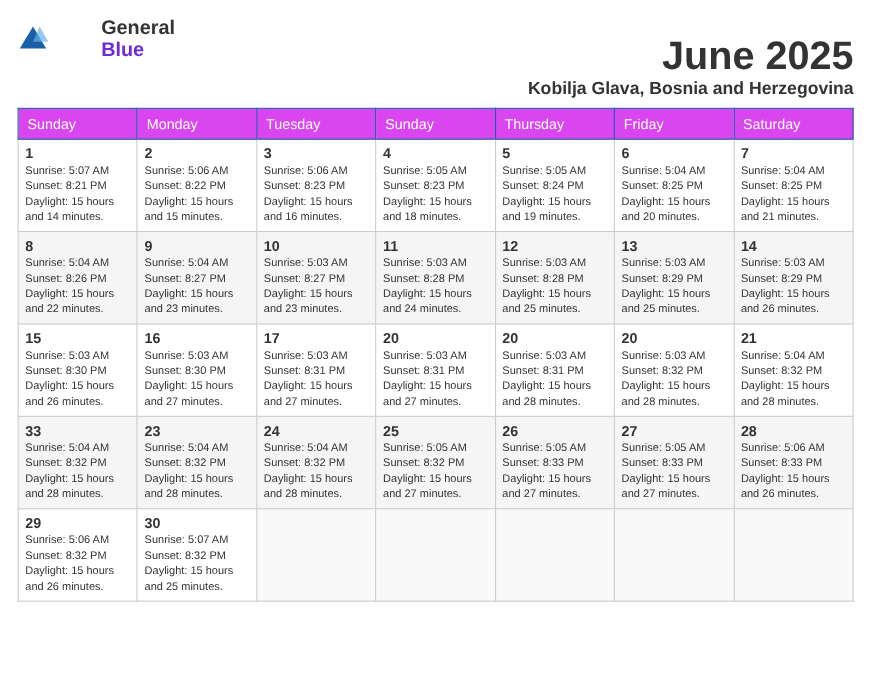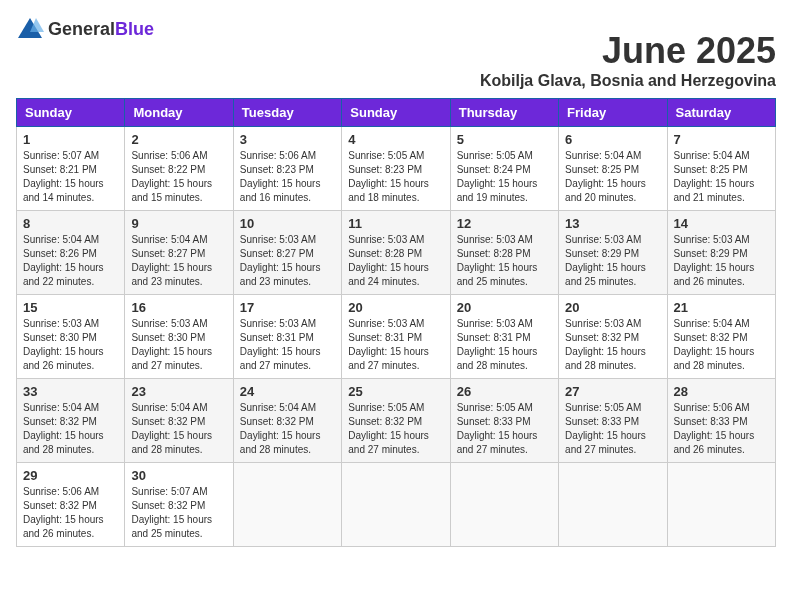--- a/index.html
+++ b/index.html
@@ -15,21 +15,23 @@
       justify-content: space-between;
       align-items: flex-start;
       margin-bottom: 4px;
     }
     .logo {
       display: flex;
       align-items: center;
     }
     .logo-text {
       display: flex;
+      flex-direction: column;
       line-height: 1.1;
+      margin-left: 44px;
     }
     .logo-general {
       font-size: 18px;
       font-weight: bold;
       color: #333;
     }
     .logo-blue {
       font-size: 18px;
       font-weight: bold;
       color: #6d28d9;
@@ -53,26 +55,26 @@
       color: #333;
       font-weight: bold;
       text-align: right;
     }
     .calendar-table {
       width: 100%;
       border-collapse: collapse;
       margin-top: 8px;
     }
     .calendar-table th {
-      background-color: #6d28d9;
+      background-color: #d946ef;
       color: #fff;
       text-align: left;
       padding: 6px 8px;
       font-size: 13px;
-      font-weight: bold;
+      font-weight: normal;
       border: 1px solid #1a5fa8;
     }
     .calendar-table td {
       border: 1px solid #ccc;
       vertical-align: top;
       padding: 5px 6px;
       width: calc(100% / 7);
       background: #fff;
       min-height: 80px;
     }

